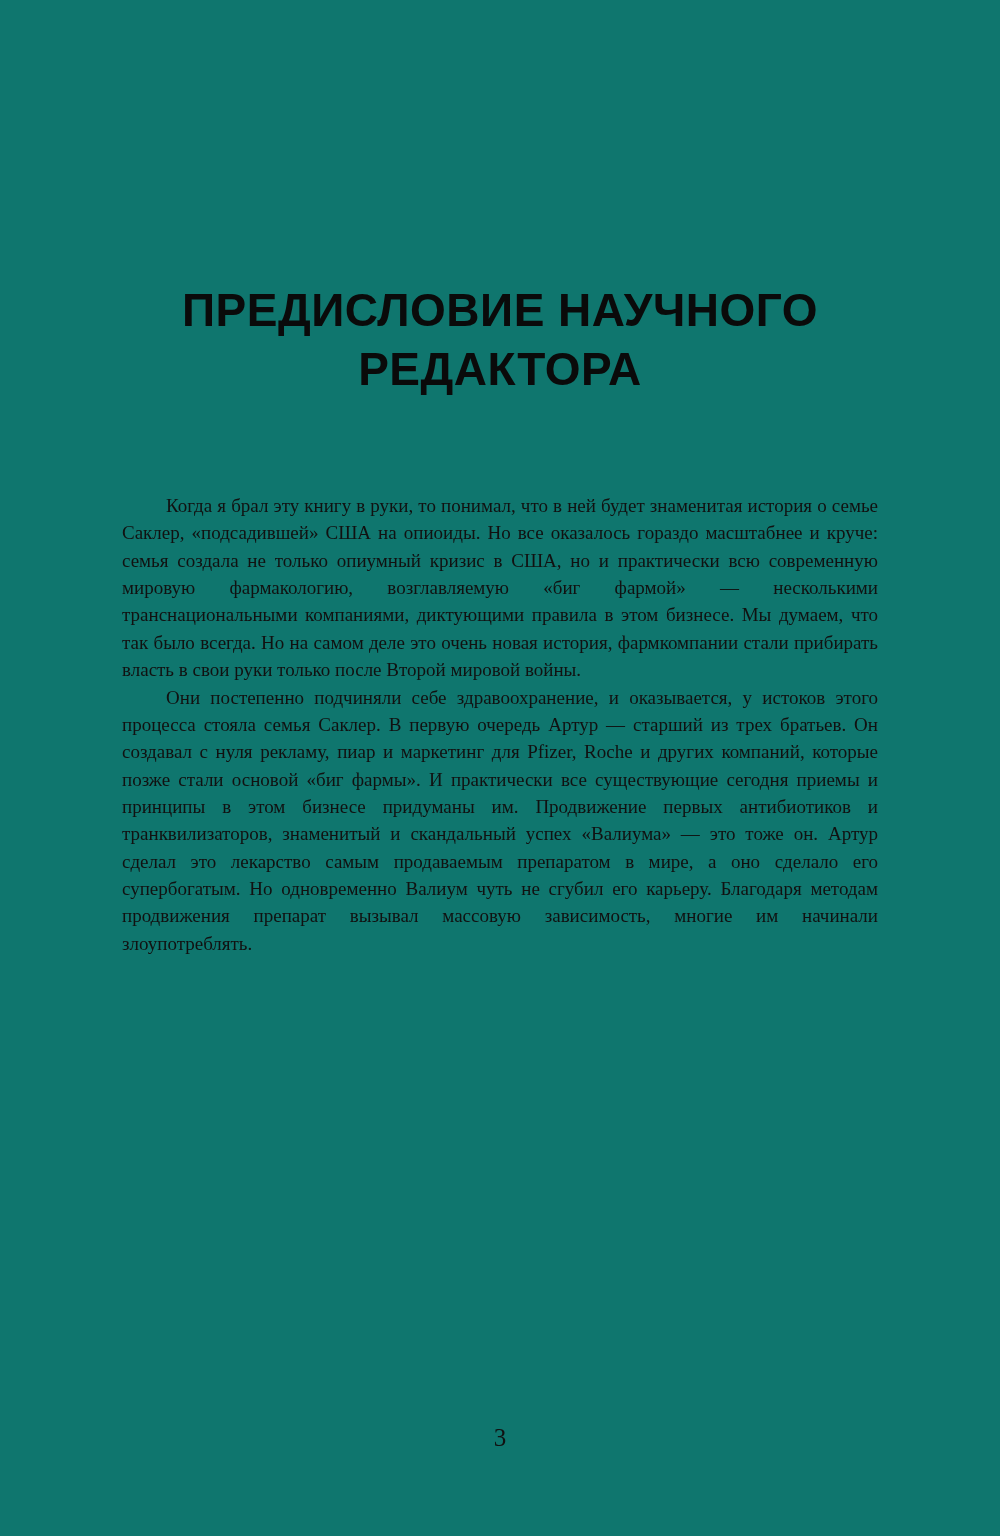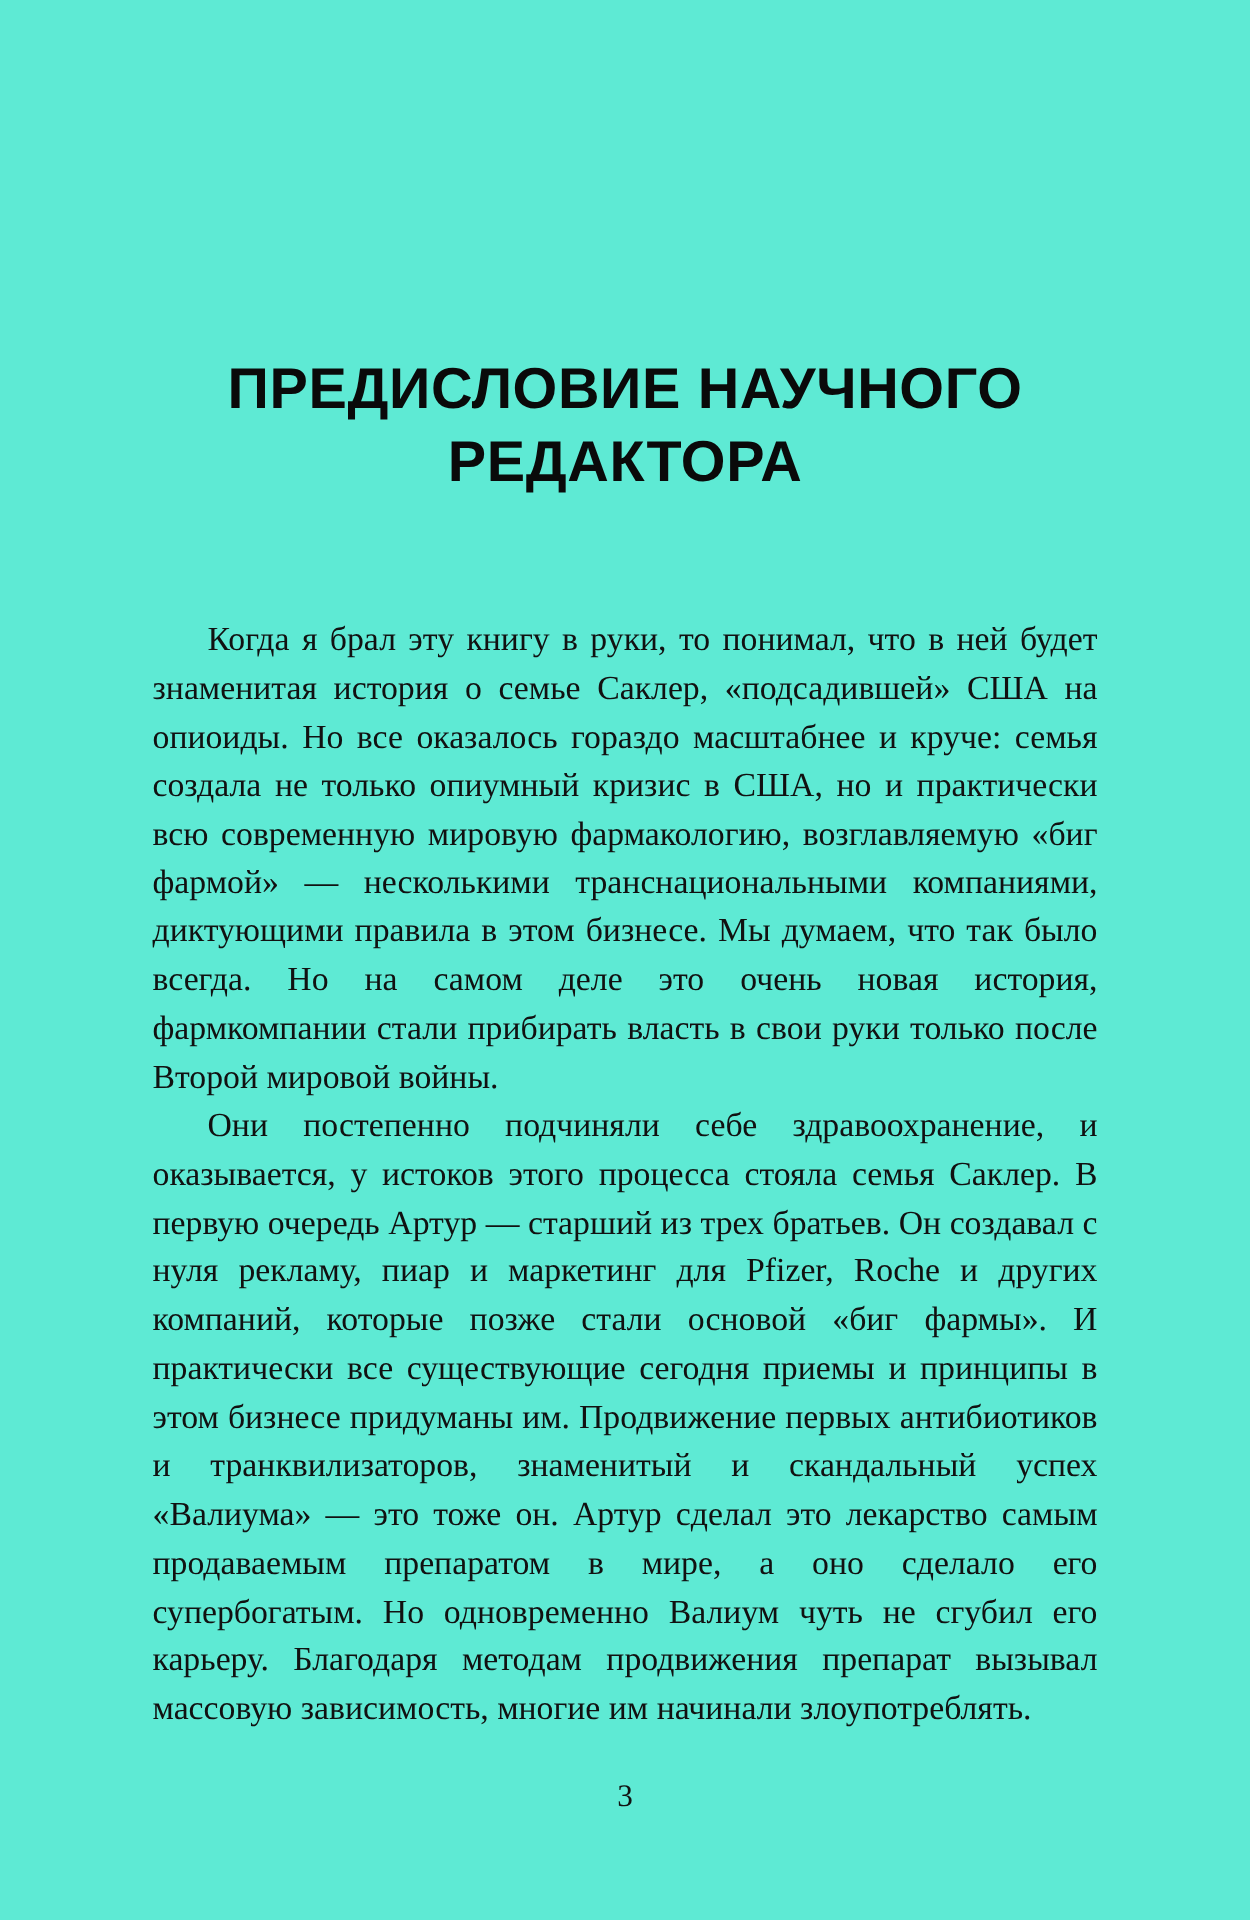--- a/index.html
+++ b/index.html
@@ -4,21 +4,21 @@
 <style>
   html, body {
     margin: 0;
     padding: 0;
     background: #ffffff;
   }
   .page {
     position: relative;
     width: 1000px;
     height: 1536px;
-    background: #5eead4;
+    background: #0f766e;
     box-sizing: border-box;
     overflow: hidden;
   }
   .page-title {
     position: absolute;
     left: 120px;
     top: 250px;
     width: 760px;
     text-align: center;
     font-family: "Liberation Sans", sans-serif;
@@ -28,21 +28,21 @@
     letter-spacing: 0.5px;
     color: #0a0a0a;
     text-transform: uppercase;
   }
   .body-text {
     position: absolute;
     left: 122px;
     top: 492px;
     width: 756px;
     font-family: "Liberation Serif", serif;
-    font-size: 27px;
+    font-size: 19px;
     line-height: 1.44;
     color: #111111;
     text-align: justify;
     text-justify: inter-word;
     hyphens: manual;
   }
   .body-text p {
     margin: 0;
     text-indent: 44px;
   }

